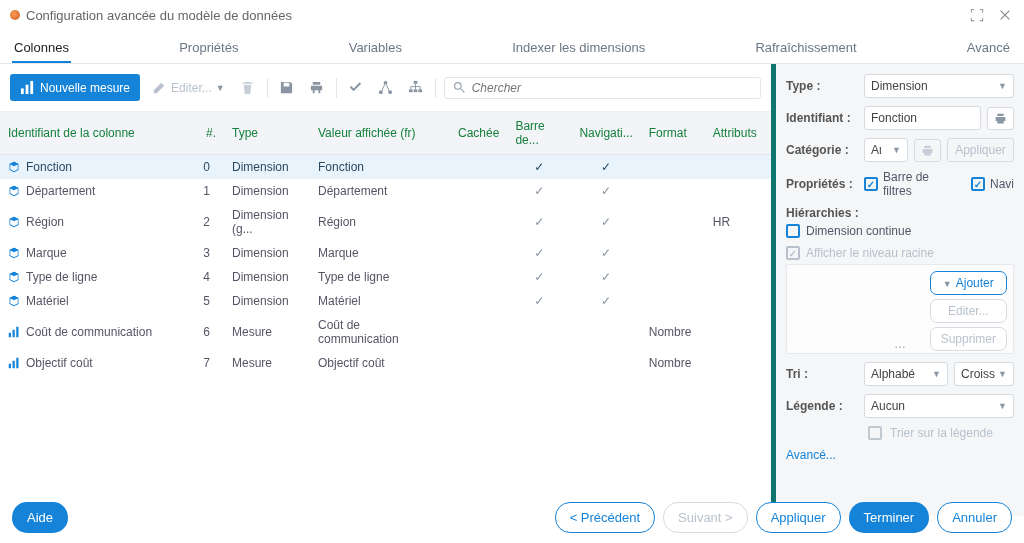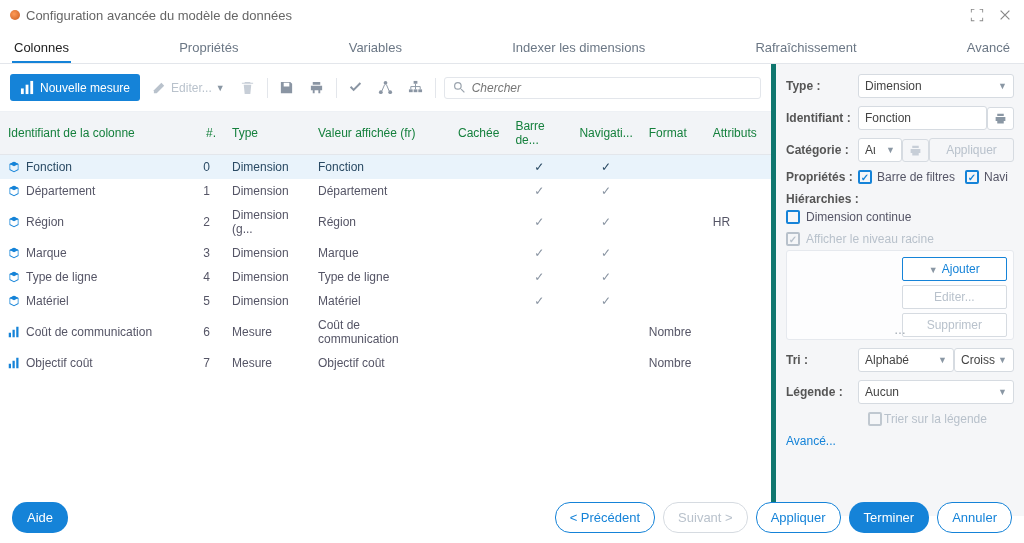--- a/index.html
+++ b/index.html
@@ -49,39 +49,39 @@
   table { width:100%; border-collapse: collapse; font-size:12px; }
   th { background:#f2f4f7; color:#15803d; font-weight:500; text-align:left; padding:7px 8px; border-bottom:1px solid #e3e6eb;}
   td { padding:5px 8px; color:#556; }
   tr.sel td { background:#e9f3fb; color:#2a4a64; }
   .rowicon { width:12px; height:12px; display:inline-block; margin-right:6px; vertical-align:-2px;}
   .cube { fill:#1583d8; }
   .barsicon { fill:#1583d8; }
   .check { color:#8a95a3; text-align:center;}
   .col-num { text-align:right; padding-right:14px;}
 
-  .prop-row { display:flex; align-items:center; }
+  .prop-row { display:flex; align-items:center; gap:6px; }
   .prop-label { width: 72px; color:#555; font-weight:600; flex-shrink:0;}
   .prop-field { flex:1; display:flex; gap:4px; align-items:center;}
   .select, .textfield {
     flex:1; background:#fff; border:1px solid #d6dbe1; border-radius:3px; padding:4px 6px; font-size:12px; color:#444;
     display:flex; justify-content:space-between; align-items:center;
   }
   .caret { color:#8a97a4; font-size:9px; }
   .mini-btn { background:#fff; border:1px solid #d6dbe1; border-radius:3px; padding:4px 6px; display:flex; align-items:center; justify-content:center; color:#8a97a4;}
   .mini-btn.disabled { color:#c7ced7; background:#f5f6f8;}
   .mini-btn svg { width:13px; height:13px; fill:currentColor;}
   .chk { width:14px; height:14px; border:2px solid #1583d8; border-radius:2px; display:inline-flex; align-items:center; justify-content:center; color:#1583d8; font-size:10px; font-weight:bold;}
   .chk.empty { border-color:#1583d8;}
   .chk.grey { border-color:#c0c8d0; color:#c0c8d0;}
   .chk.greychecked { border-color:#b8c1cb; color:#b8c1cb;}
   .hier-box { background:#fdfdfe; border:1px solid #e6e9ee; border-radius:3px; height:90px; position:relative; padding:6px;}
   .hier-box .ellipsis { position:absolute; bottom:2px; left:50%; transform:translateX(-50%); color:#9aa3ad;}
   .hier-btns { position:absolute; right:6px; top:6px; display:flex; flex-direction:column; gap:4px;}
-  .btn-outline { background:#fff; border:1px solid #1583d8; color:#1583d8; border-radius:2px; padding:4px 24px; font-size:12px;}
+  .btn-outline { background:#fff; border:1px solid #1583d8; color:#1583d8; border-radius:7px; padding:4px 10px; font-size:12px;}
   .btn-outline.disabled { border-color:#d6dbe1; color:#b9c2cc;}
   .right-link { color:#1583d8; text-align:left; font-size:12px;}
 
   .footer { position:absolute; bottom:0; left:0; right:0; padding:10px 12px; display:flex; justify-content:space-between; align-items:center;}
   .footer-right { display:flex; gap:8px;}
   .fbtn { border-radius:15px; padding:7px 14px; font-size:13px; border:1px solid transparent;}
   .fbtn.help { background:#1583d8; color:#fff;}
   .fbtn.outline { background:#fff; border-color:#1583d8; color:#1583d8;}
   .fbtn.outline.disabled { border-color:#d6dbe1; color:#b9c2cc;}
   .fbtn.solid { background:#1583d8; color:#fff;}

